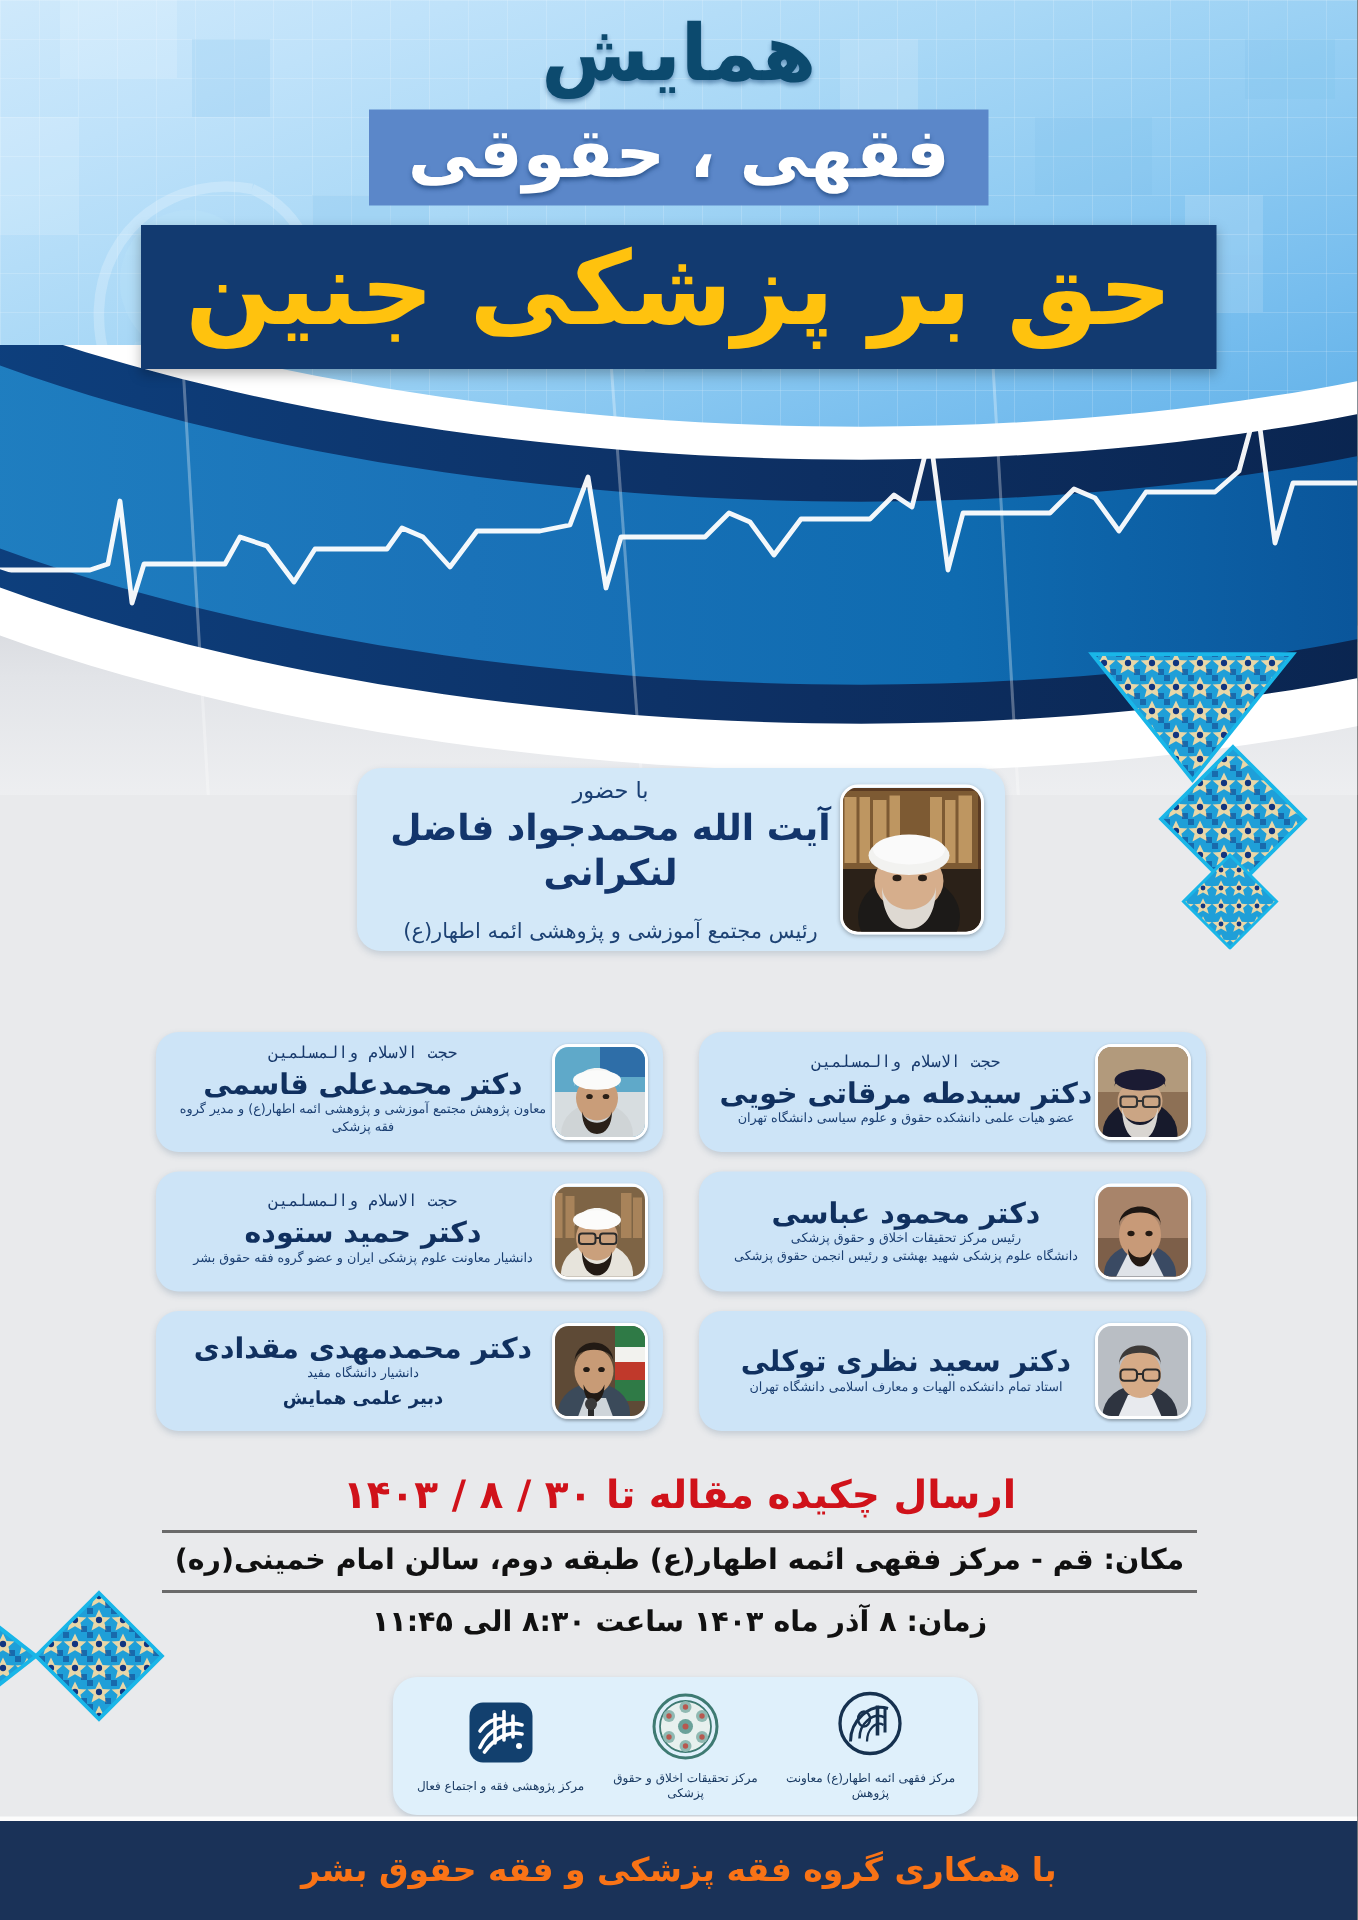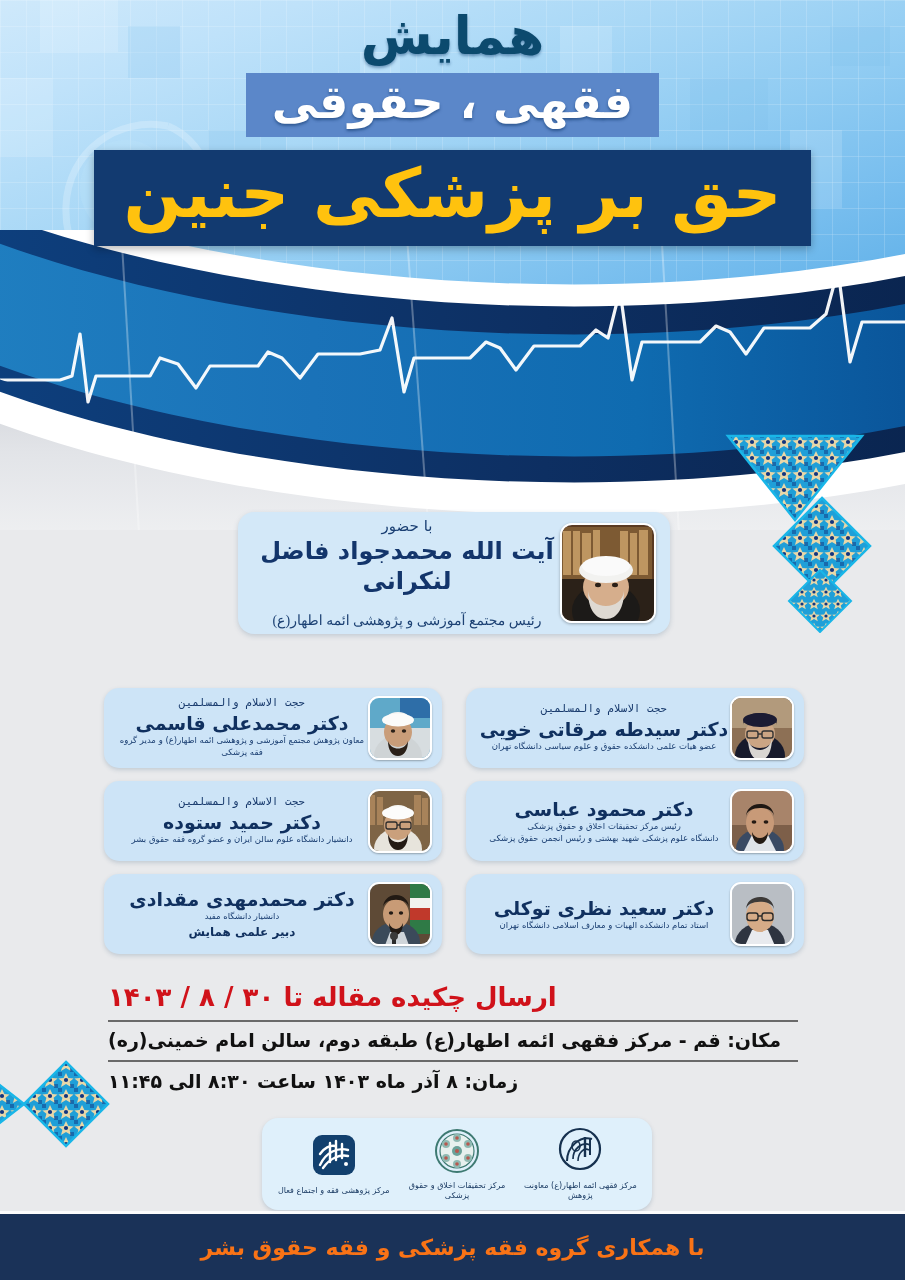--- a/index.html
+++ b/index.html
@@ -91,21 +91,21 @@
     padding:8px 14px 8px 10px;
   }
   .guest-photo{
     width:96px;height:100px;border-radius:12px;flex:0 0 auto;
     overflow:hidden;border:2px solid #ffffff;
     box-shadow:0 1px 3px rgba(0,0,0,.3);
   }
   .guest-txt{flex:1 1 auto;text-align:center;padding-left:6px;}
   .g-pre{font-size:15px;color:#1a3f73;margin-bottom:1px;}
   .g-name{font-size:24px;font-weight:700;color:#13356b;letter-spacing:.3px;line-height:1.25;}
-  .g-role{font-size:14px;color:#1d4274;margin-top:16px;font-family:Liberation Serif, serif;}
+  .g-role{font-size:14px;color:#1d4274;margin-top:16px;}
 
   
   .speakers{
     position:absolute;left:104px;top:688px;width:700px;height:282px;
   }
   .sp-card{
     position:absolute;width:338px;height:80px;
     background:#cde4f7;
     border-radius:15px;
     box-shadow:0 2px 4px rgba(80,110,140,.25);
@@ -122,21 +122,21 @@
   .sp-name{font-size:19px;font-weight:700;color:#10305f;line-height:1.3;letter-spacing:.2px;white-space:nowrap;}
   .sp-role{font-size:8.5px;color:#1b3f72;line-height:1.4;}
   .sp-role2{font-size:8.5px;color:#1b3f72;line-height:1.4;}
   .sp-tag{font-size:12px;font-weight:700;color:#10305f;line-height:1.5;}
 
   
   .c-r{right:0;} .c-l{left:0;}
   .r1{top:0;} .r2{top:93px;} .r3{top:186px;}
 
   
-  .info{position:absolute;left:108px;top:980px;width:690px;text-align:left;}
+  .info{position:absolute;left:108px;top:980px;width:690px;text-align:center;}
   .info-red{
     font-size:26px;font-weight:700;color:#d0121a;line-height:1.35;
     padding-bottom:5px;
   }
   .info-line{
     border-top:2px solid #6a6a6a;
     font-size:19px;font-weight:700;color:#111;
     padding:5px 0 5px 0;line-height:1.45;
   }
   .info-line.last{border-bottom:2px solid #6a6a6a;}
@@ -437,21 +437,21 @@
           <ellipse cx="32" cy="22" rx="16" ry="6.5" fill="#fcfcfb"></ellipse>
           <path d="M22,43 C25,54 39,54 42,43 C42,53 38,59 32,59 C26,59 22,53 22,43 Z" fill="#231a14"></path>
           <rect x="20" y="31" width="11" height="7" rx="2" fill="none" stroke="#2b2b2b" stroke-width="1.3"></rect>
           <rect x="34" y="31" width="11" height="7" rx="2" fill="none" stroke="#2b2b2b" stroke-width="1.3"></rect>
           <line x1="31" y1="34" x2="34" y2="34" stroke="#2b2b2b" stroke-width="1.3"></line>
         </svg>
       </div>
       <div class="sp-txt">
         <div class="sp-pre">حجت الاسلام والمسلمین</div>
         <div class="sp-name">دکتر حمید ستوده</div>
-        <div class="sp-role">دانشیار دانشگاه علوم سالن ایران و عضو گروه فقه حقوق بشر</div>
+        <div class="sp-role">دانشیار معاونت علوم پزشکی ایران و عضو گروه فقه حقوق بشر</div>
       </div>
     </div>
 
     <div class="sp-card c-l r3">
       <div class="sp-photo">
         <svg viewBox="0 0 64 64" width="64" height="64">
           <rect width="64" height="64" fill="#5e4a36"></rect>
           <rect x="44" y="0" width="20" height="50" fill="#2f7a46"></rect>
           <rect x="44" y="14" width="20" height="10" fill="#f2f2ee"></rect>
           <rect x="44" y="24" width="20" height="12" fill="#c0392b"></rect>

